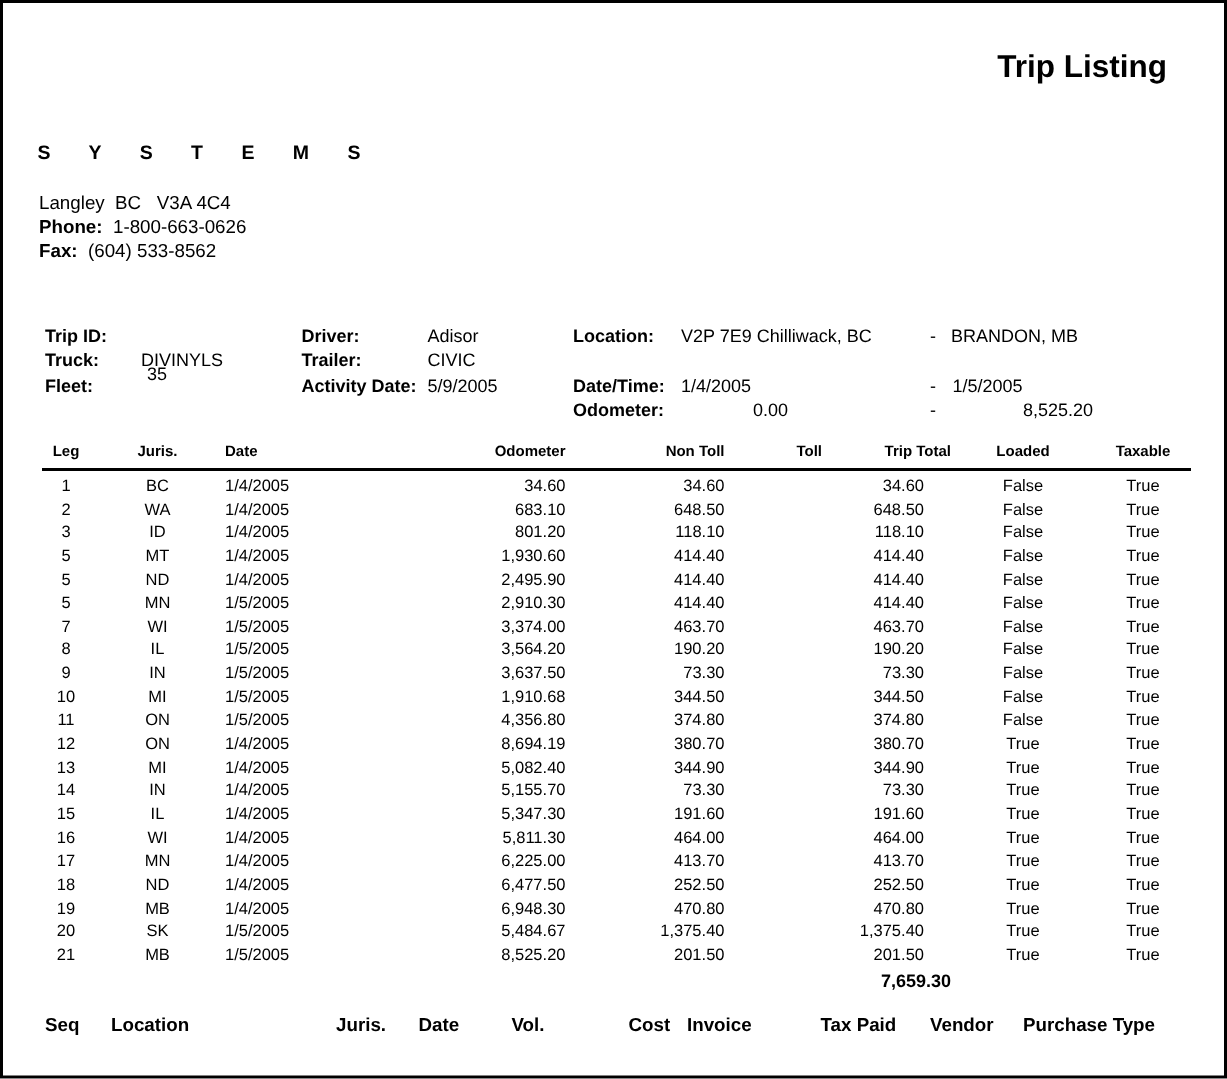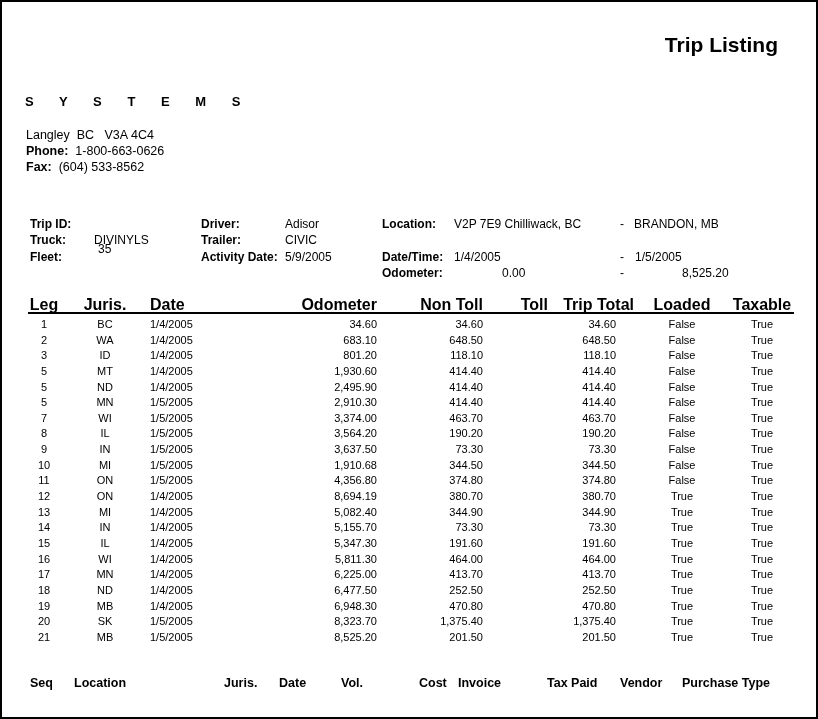--- a/index.html
+++ b/index.html
@@ -28,21 +28,21 @@
   }
   .addr { font-size:12.5px; }
 
   
   .legs-table { position:absolute; left:26px; top:294px; width:766px; }
   .tbl-head, .tbl-row, .tbl-total {
     display:grid;
     grid-template-columns:32px 90px 80px 147px 106px 65px 86px 96px 64px;
   }
   .tbl-head {
-    font-size:16px; font-weight:bold;
+    font-size:10px; font-weight:bold;
     border-bottom:2px solid #000;
     padding-bottom:4px; height:18px;
   }
   .tbl-rows { padding-top:3px; }
   .tbl-row { font-size:11px; height:15.65px; line-height:15.65px; }
   .tbl-head > span, .tbl-row > span { overflow:visible; white-space:pre; }
   .tbl-head > :nth-child(1), .tbl-row > :nth-child(1) { text-align:center; }
   .tbl-head > :nth-child(2), .tbl-row > :nth-child(2) { text-align:center; }
   .tbl-head > :nth-child(3), .tbl-row > :nth-child(3) { text-align:left; }
   .tbl-head > :nth-child(4), .tbl-row > :nth-child(4),
@@ -338,40 +338,51 @@
           <span></span>
           <span>470.80</span>
           <span>True</span>
           <span>True</span>
         </div>
 
         <div class="tbl-row">
           <span>20</span>
           <span>SK</span>
           <span>1/5/2005</span>
-          <span>8,323.70</span>
+          <span>5,484.67</span>
           <span>1,375.40</span>
           <span></span>
           <span>1,375.40</span>
           <span>True</span>
           <span>True</span>
         </div>
 
         <div class="tbl-row">
           <span>21</span>
           <span>MB</span>
           <span>1/5/2005</span>
           <span>8,525.20</span>
           <span>201.50</span>
           <span></span>
           <span>201.50</span>
           <span>True</span>
           <span>True</span>
         </div>
       </div>
+    <div class="tbl-total">
+      <span></span>
+        <span></span>
+        <span></span>
+        <span></span>
+        <span></span>
+        <span></span>
+      <span>7,659.30</span>
+      <span></span>
+        <span></span>
+    </div>
   </div>
 
   <span class="abs footer-lbl" style="left:28px;  top:674px;">Seq</span>
   <span class="abs footer-lbl" style="left:72px;  top:674px;">Location</span>
   <span class="abs footer-lbl" style="left:222px; top:674px;">Juris.</span>
   <span class="abs footer-lbl" style="left:277px; top:674px;">Date</span>
   <span class="abs footer-lbl" style="left:339px; top:674px;">Vol.</span>
   <span class="abs footer-lbl" style="left:417px; top:674px;">Cost</span>
   <span class="abs footer-lbl" style="left:456px; top:674px;">Invoice</span>
   <span class="abs footer-lbl" style="left:545px; top:674px;">Tax Paid</span>

